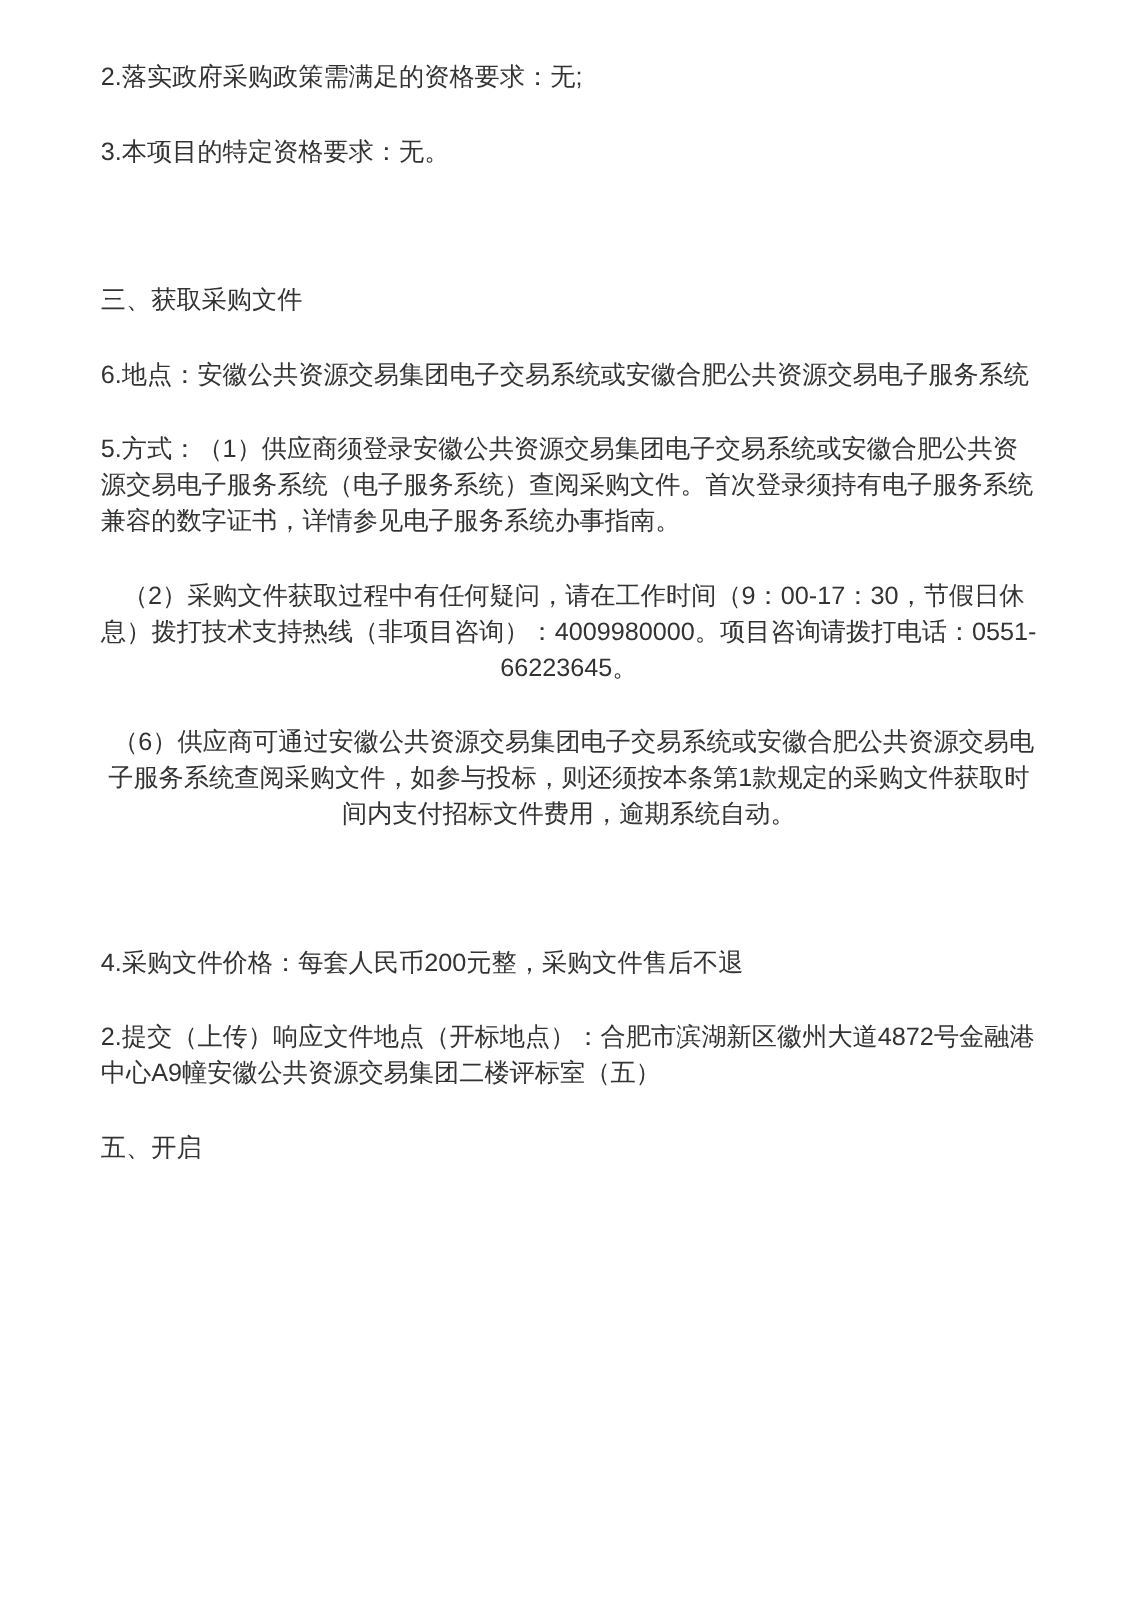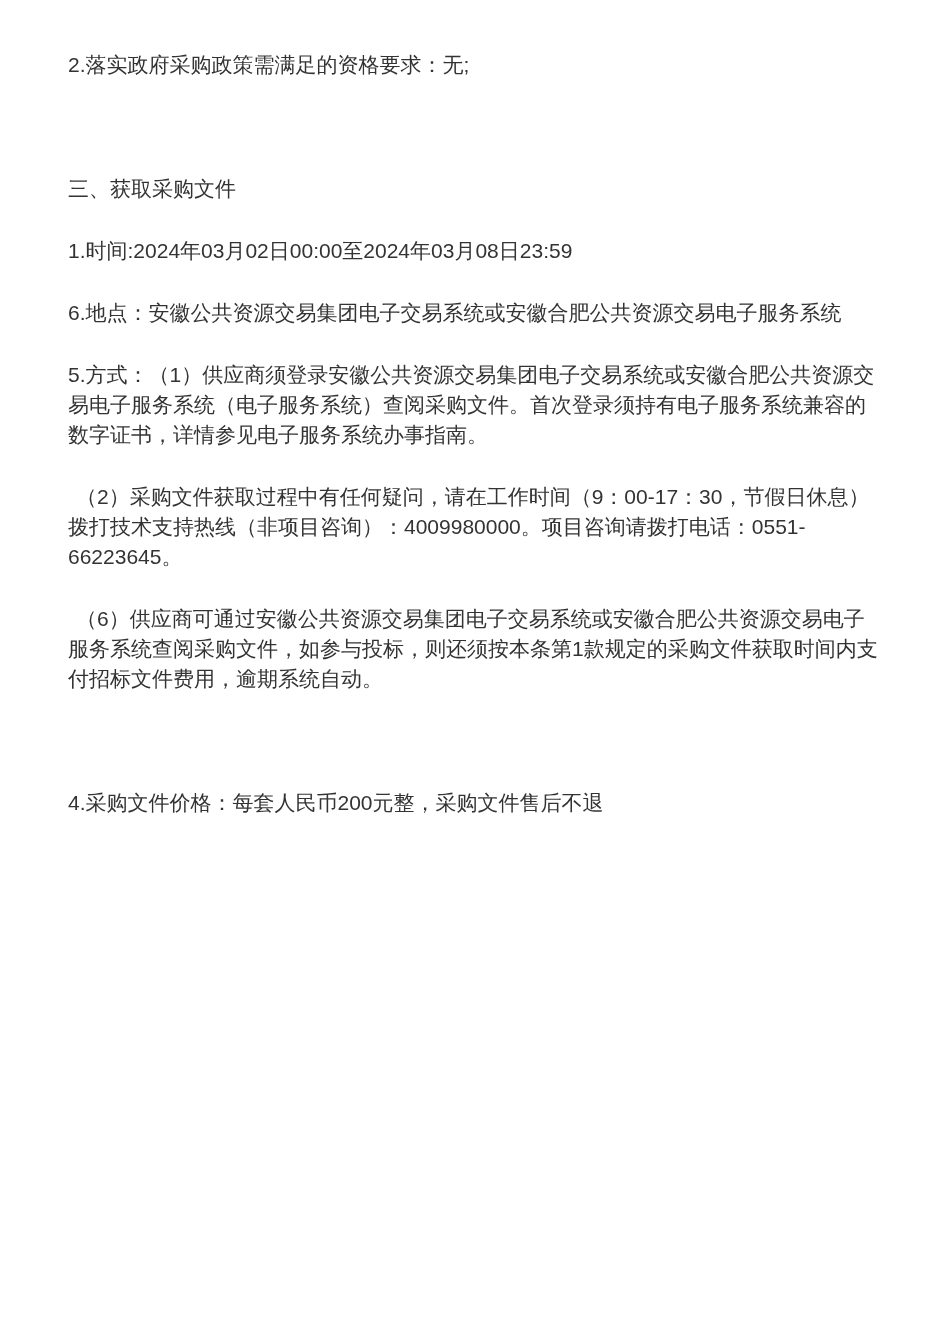--- a/index.html
+++ b/index.html
@@ -17,57 +17,60 @@
     width: 950px;
     min-height: 1344px;
     padding: 18px 70px 30px 68px;
     font-family: "Liberation Sans", "DejaVu Sans", sans-serif;
     font-size: 21px;
     line-height: 30px;
     color: #333333;
     background: #ffffff;
   }
   .para {
-    margin: 32px 0;
+    margin: 32px 16px;
     word-break: break-word;
     overflow-wrap: break-word;
   }
   .para.indent {
     text-indent: 8px;
+    text-align: center;
   }
   .spacer {
     height: 30px;
     margin: 32px 0;
   }
 </style>
 </head>
 <body>
 
 <div class="page">
 
   <p class="para">2.落实政府采购政策需满足的资格要求：无;</p>
 
+  <p class="para">3.本项目的特定资格要求：无。</p>
 
   <div class="spacer"></div>
 
   <p class="para">三、获取采购文件</p>
 
-  <p class="para">1.时间:2024年03月02日00:00至2024年03月08日23:59</p>
 
   <p class="para">6.地点：安徽公共资源交易集团电子交易系统或安徽合肥公共资源交易电子服务系统</p>
 
   <p class="para">5.方式：（1）供应商须登录安徽公共资源交易集团电子交易系统或安徽合肥公共资源交易电子服务系统（电子服务系统）查阅采购文件。首次登录须持有电子服务系统兼容的数字证书，详情参见电子服务系统办事指南。</p>
 
   <p class="para indent">（2）采购文件获取过程中有任何疑问，请在工作时间（9：00-17：30，节假日休息）拨打技术支持热线（非项目咨询）：4009980000。项目咨询请拨打电话：0551-66223645。</p>
 
   <p class="para indent">（6）供应商可通过安徽公共资源交易集团电子交易系统或安徽合肥公共资源交易电子服务系统查阅采购文件，如参与投标，则还须按本条第1款规定的采购文件获取时间内支付招标文件费用，逾期系统自动。</p>
 
 
   <div class="spacer"></div>
 
   <p class="para">4.采购文件价格：每套人民币200元整，采购文件售后不退</p>
 
 
 
+  <p class="para">2.提交（上传）响应文件地点（开标地点）：合肥市滨湖新区徽州大道4872号金融港中心A9幢安徽公共资源交易集团二楼评标室（五）</p>
 
+  <p class="para">五、开启</p>
 
 
 </div>
 
 </body></html>

